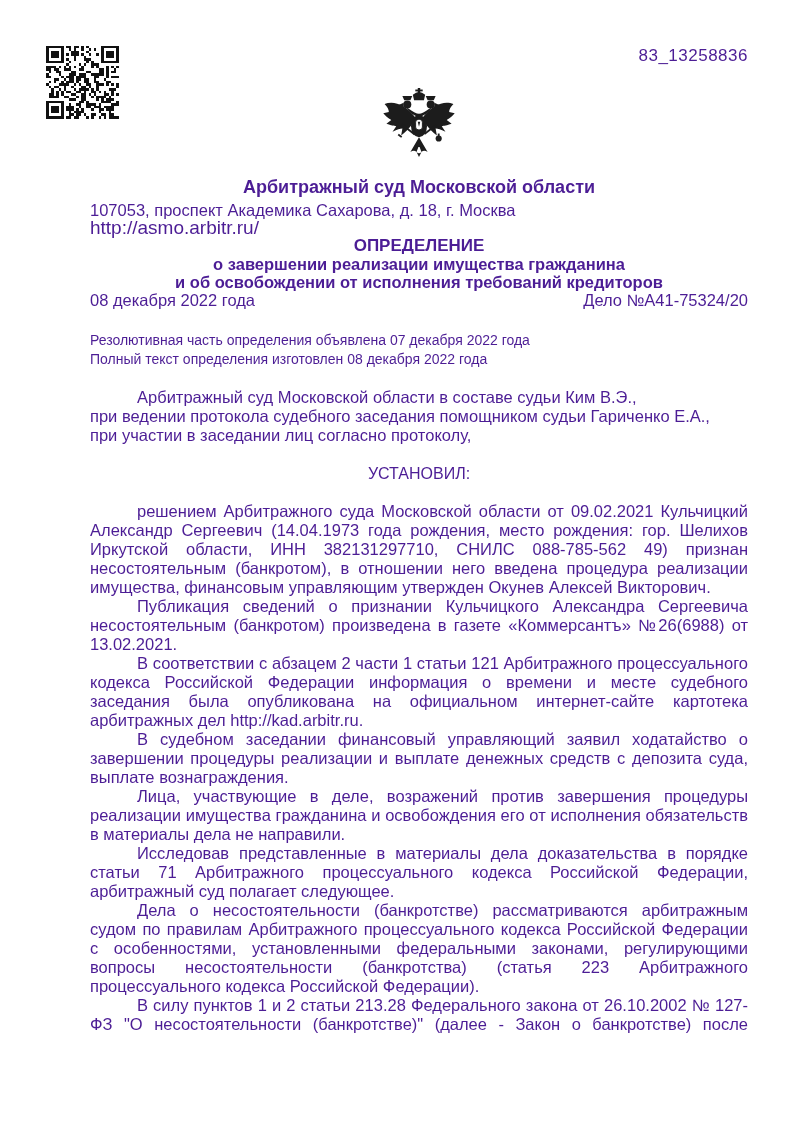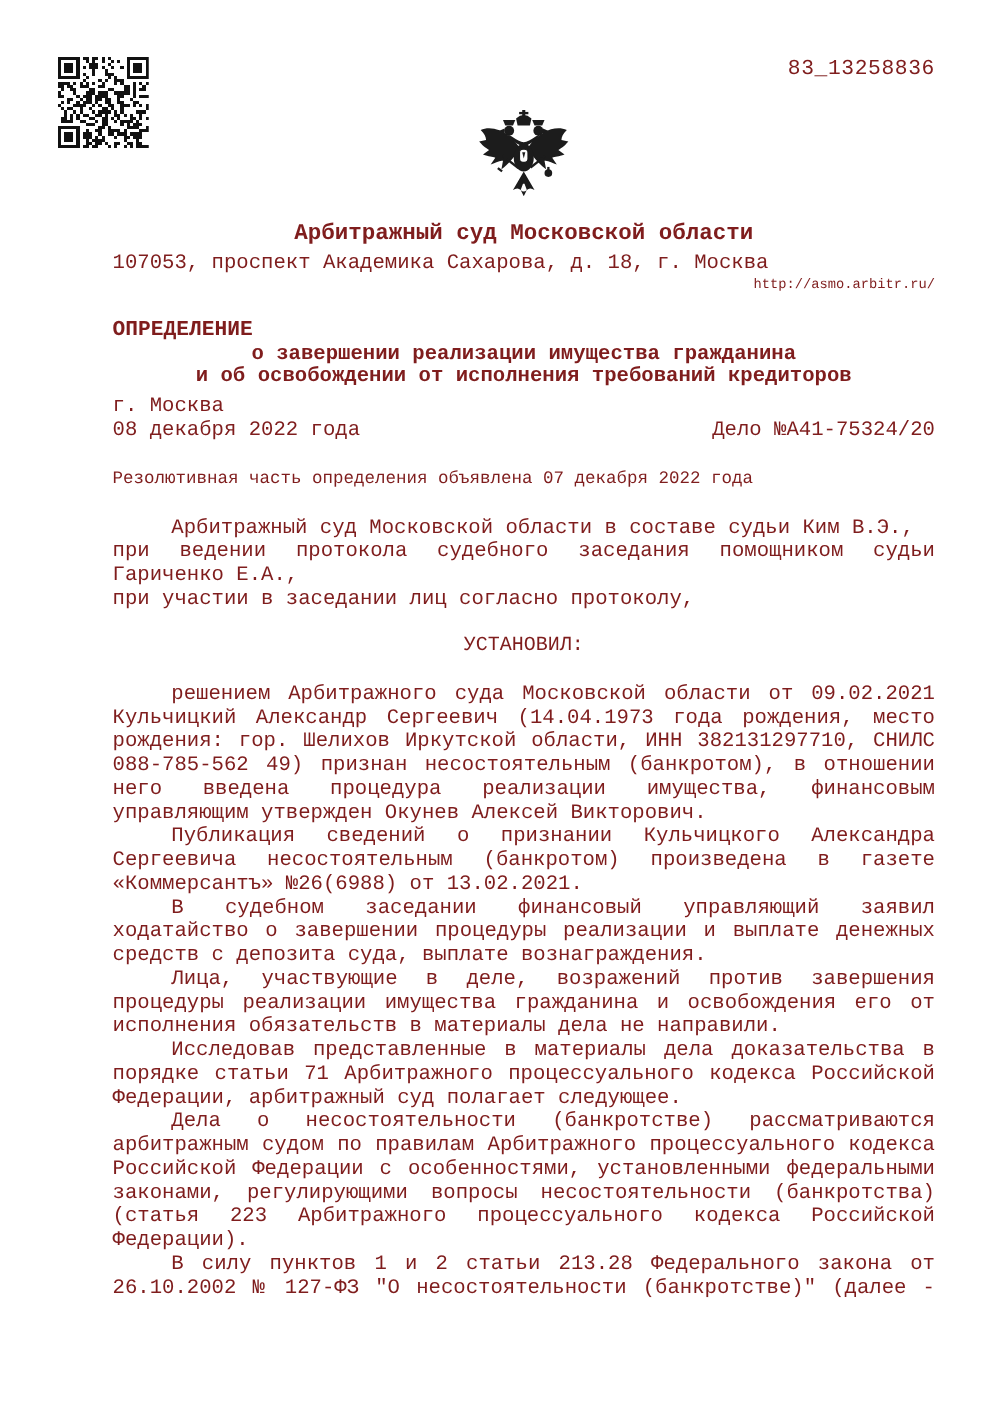--- a/index.html
+++ b/index.html
@@ -1,32 +1,32 @@
 <!DOCTYPE html>
 <html lang="ru"><head>
 <meta charset="utf-8">
 <style>
   html,body{margin:0;padding:0;background:#ffffff;}
   .page{
     position:relative;
     width:800px;height:1038px;
     background:#ffffff;
-    color:#7f1d1d;
-    font-family:Liberation Mono, monospace;
+    color:#4c1d95;
+    font-family:Liberation Sans, sans-serif;
     overflow:hidden;
   }
   .qr{position:absolute;left:46px;top:45px;width:73px;height:74px;}
   .docnum{position:absolute;top:46px;right:52px;font-size:17px;letter-spacing:.5px;}
   .content{padding:88px 52px 0 90px;}
   .emblem-wrap{text-align:center;height:80px;}
   .emblem-wrap svg{display:inline-block;}
   .court-name{text-align:center;font-weight:bold;font-size:18px;margin-top:9px;line-height:20px;}
   .court-address{text-align:left;font-size:16.5px;line-height:18px;margin-top:4px;}
-  .court-site{text-align:right;font-size:11px;line-height:18px;}
-  .doc-type{font-weight:bold;font-size:17px;margin-top:19px;line-height:18px;}
+  .court-site{text-align:left;font-size:19px;line-height:18px;}
+  .doc-type{text-align:center;font-weight:bold;font-size:17px;margin-top:0;line-height:18px;}
   .doc-sub{text-align:center;font-weight:bold;font-size:16.5px;line-height:18px;}
   .city{font-size:16.5px;line-height:19px;margin-top:5px;}
   .date-row{display:flex;justify-content:space-between;font-size:16.5px;line-height:19px;}
   .res-block{margin-top:21px;}
   .plainline{font-size:14px;line-height:19px;}
   .para{font-size:16.5px;line-height:19px;margin:0;text-align:justify;}
   .indent{text-indent:47px;}
   .preamble-block{margin-top:19px;}
   .ustanovil{text-align:center;font-size:16px;line-height:19px;margin:19px 0 19px 0;}
 </style>
@@ -478,41 +478,42 @@
     </div>
 
     <div class="court-name">Арбитражный суд Московской области</div>
     <div class="court-address">107053, проспект Академика Сахарова, д. 18, г. Москва</div>
     <div class="court-site">http://asmo.arbitr.ru/</div>
 
     <div class="doc-type">ОПРЕДЕЛЕНИЕ</div>
     <div class="doc-sub">о завершении реализации имущества гражданина</div>
     <div class="doc-sub">и об освобождении от исполнения требований кредиторов</div>
 
-    <div class="city">г. Москва</div>
     <div class="date-row">
       <span>08 декабря 2022 года</span>
       <span>Дело №А41-75324/20</span>
     </div>
 
     <div class="res-block">
       <div class="plainline">Резолютивная часть определения объявлена 07 декабря 2022 года</div>
+      <div class="plainline">Полный текст определения изготовлен 08 декабря 2022 года</div>
     </div>
 
     <div class="preamble-block">
       <p class="para indent">Арбитражный суд Московской области в составе судьи Ким В.Э.,</p>
       <p class="para">при ведении протокола судебного заседания помощником судьи Гариченко Е.А.,</p>
       <p class="para">при участии в заседании лиц согласно протоколу,</p>
     </div>
 
     <div class="ustanovil">УСТАНОВИЛ:</div>
 
     <div>
       <p class="para indent">решением Арбитражного суда Московской области от 09.02.2021 Кульчицкий Александр Сергеевич (14.04.1973 года рождения, место рождения: гор. Шелихов Иркутской области, ИНН 382131297710, СНИЛС 088-785-562 49) признан несостоятельным (банкротом), в отношении него введена процедура реализации имущества, финансовым управляющим утвержден Окунев Алексей Викторович.</p>
       <p class="para indent">Публикация сведений о признании Кульчицкого Александра Сергеевича несостоятельным (банкротом) произведена в газете «Коммерсантъ» №26(6988) от 13.02.2021.</p>
+      <p class="para indent">В соответствии с абзацем 2 части 1 статьи 121 Арбитражного процессуального кодекса Российской Федерации  информация о времени и месте судебного заседания была опубликована на официальном интернет-сайте картотека арбитражных дел http://kad.arbitr.ru.</p>
       <p class="para indent">В судебном заседании финансовый управляющий заявил ходатайство о завершении процедуры реализации и выплате денежных средств с депозита суда, выплате вознаграждения.</p>
       <p class="para indent">Лица, участвующие в деле, возражений против завершения процедуры реализации имущества гражданина и освобождения его от исполнения обязательств в материалы дела не направили.</p>
       <p class="para indent">Исследовав представленные в материалы дела доказательства в порядке статьи 71 Арбитражного процессуального кодекса Российской Федерации, арбитражный суд полагает следующее.</p>
       <p class="para indent">Дела о несостоятельности (банкротстве) рассматриваются арбитражным судом по правилам Арбитражного процессуального кодекса Российской Федерации с особенностями, установленными федеральными законами, регулирующими вопросы несостоятельности (банкротства) (статья 223 Арбитражного процессуального кодекса Российской Федерации).</p>
       <p class="para indent">В силу пунктов 1 и 2 статьи 213.28 Федерального закона от 26.10.2002 № 127-ФЗ "О несостоятельности (банкротстве)" (далее - Закон о банкротстве) после завершения расчетов с</p>
     </div>
 
   </div>
 </div>
 

